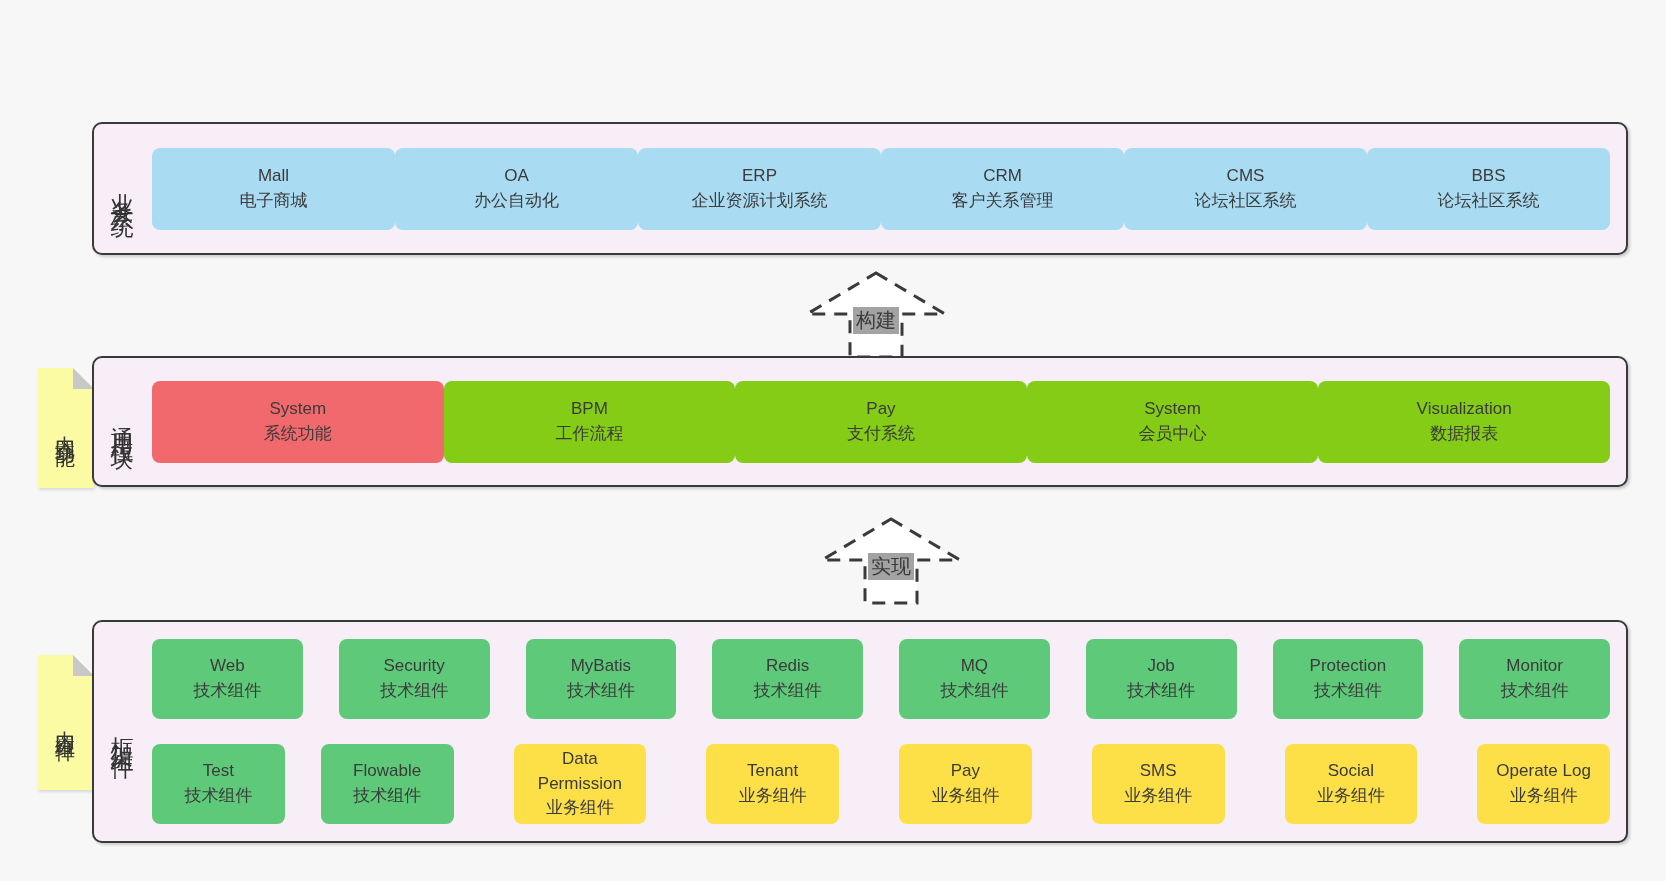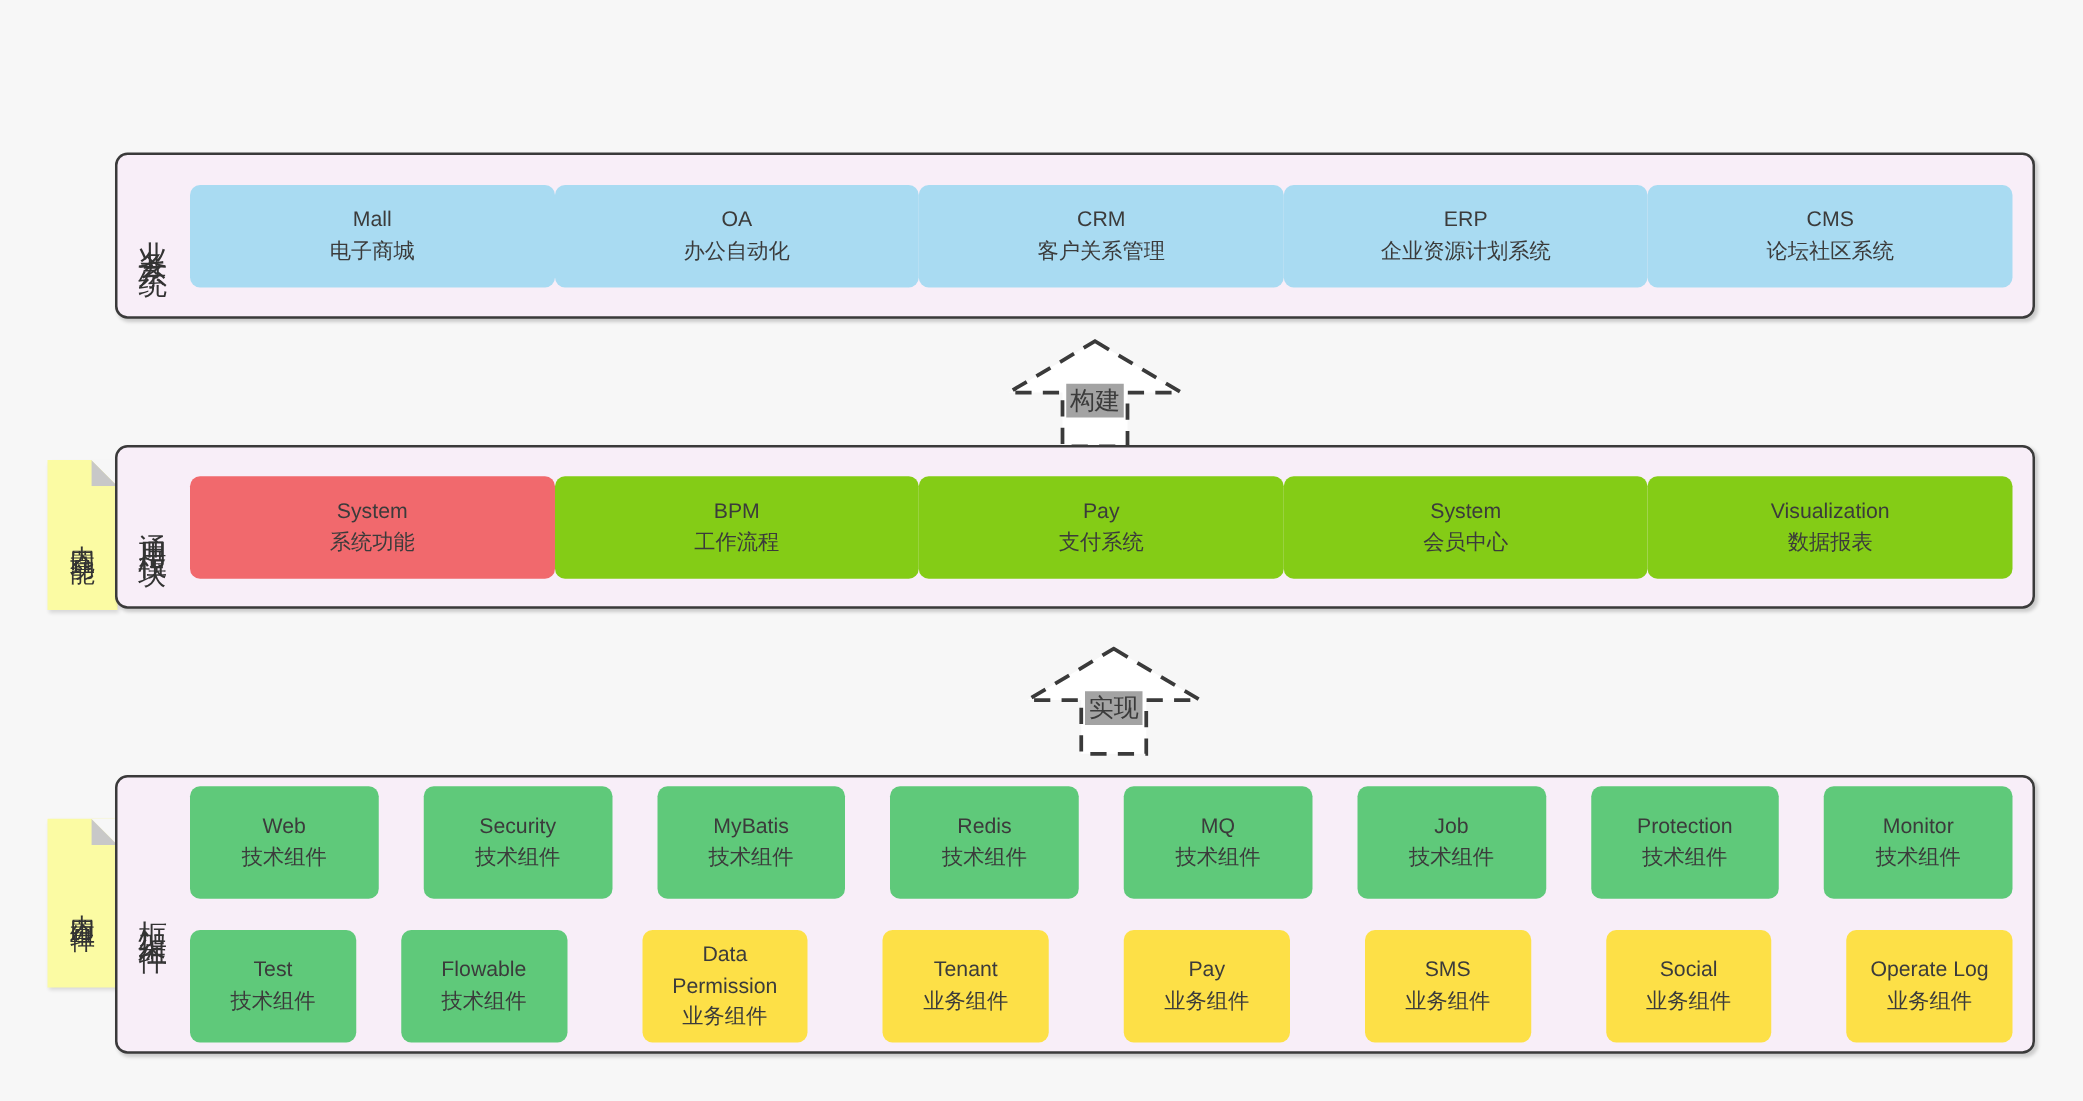--- a/index.html
+++ b/index.html
@@ -48,21 +48,21 @@
   }
   .rows-col .boxes-row-8{
     display:flex;align-items:stretch;gap:36px;
   }
   .box{
     flex:1;height:82px;border-radius:8px;
     display:flex;flex-direction:column;align-items:center;justify-content:center;
     text-align:center;font-size:17px;line-height:1.45;
     padding:2px 6px;box-sizing:border-box;
   }
-  .boxes-row-8 .box{height:90px;align-items:center;}
+  .boxes-row-8 .box{height:80px;align-items:center;}
   .box .t1,.box .t2{display:block;}
   .blue{background:#a9dbf2;}
   .red{background:#f1696d;}
   .pink{background:#84cc16;}
   .green{background:#5fc97a;}
   .lightgreen{background:#fde047;margin-left:24px;}
   
   .note{
     position:absolute;left:38px;width:56px;
     background:#fbfba3;
@@ -123,29 +123,33 @@
     <div class="boxes-row">
       <div class="box blue">
         <span class="t1">Mall</span>
         <span class="t2">电子商城</span>
       </div>
       <div class="box blue">
         <span class="t1">OA</span>
         <span class="t2">办公自动化</span>
       </div>
       <div class="box blue">
+        <span class="t1">ERP</span>
+        <span class="t2">企业资源计划系统</span>
+      </div>
+      <div class="box blue">
         <span class="t1">CRM</span>
         <span class="t2">客户关系管理</span>
       </div>
       <div class="box blue">
-        <span class="t1">ERP</span>
-        <span class="t2">企业资源计划系统</span>
-      </div>
-      <div class="box blue">
         <span class="t1">CMS</span>
+        <span class="t2">论坛社区系统</span>
+      </div>
+      <div class="box blue">
+        <span class="t1">BBS</span>
         <span class="t2">论坛社区系统</span>
       </div>
     </div>
   </div>
 
   <div class="arrow arrow-1">
     <svg viewBox="0 0 144 88" width="144" height="88">
       <polygon points="72,2 141,43 98,43 98,86 46,86 46,43 3,43" fill="#ffffff" stroke="#3a3a3a" stroke-width="3" stroke-dasharray="13 9" stroke-linejoin="miter"></polygon>
     </svg>
     <span class="arrow-label">构建</span>

